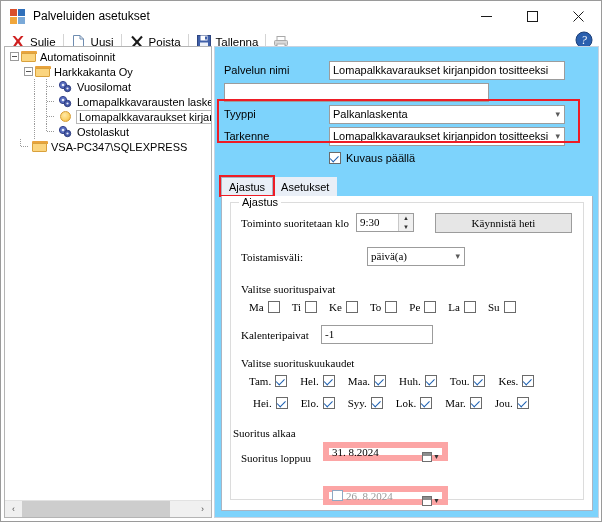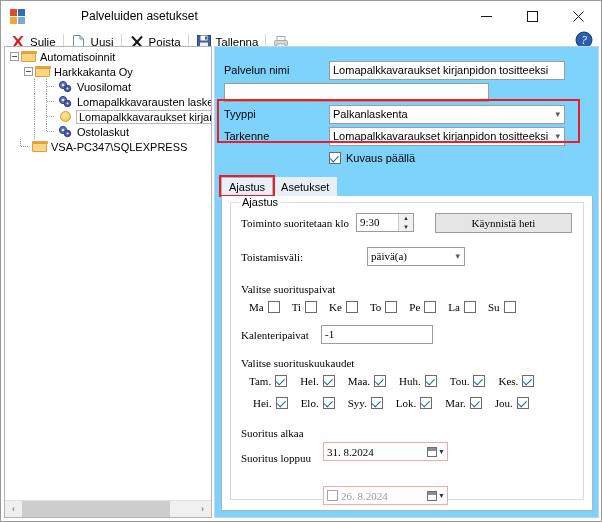--- a/index.html
+++ b/index.html
@@ -18,21 +18,21 @@
     border: 1px solid #9a9a9a;
     background: #ffffff;
     overflow: hidden;
   }
 
   
   .titlebar {
     position: absolute; left: 0; top: 0;
     width: 600px; height: 30px;
     background: #ffffff;
-    display: flex; align-items: center; gap: 48px;
+    display: flex; align-items: center;
   }
   .title-icon {
     width: 16px; height: 16px; margin-left: 9px; margin-right: 7px;
     position: relative;
   }
   .title-icon .q1, .title-icon .q2, .title-icon .q3, .title-icon .q4 {
     position: absolute; width: 7px; height: 7px;
   }
   .title-icon .q1 { left: 0; top: 1px; background: #d94f2b; }
   .title-icon .q2 { left: 8px; top: 1px; background: #2f6fba; }
@@ -313,21 +313,21 @@
   .btn {
     border: 1px solid #9c9c9c;
     background: #e6e6e6;
     font-size: 11px;
     display: flex; align-items: center; justify-content: center;
     color: #000;
   }
 
   .dtp {
     position: relative;
-    border: 1px solid #fca5a5;
+    border: 6px solid #fca5a5;
     background: #fff;
     height: 19px;
     display: flex; align-items: center;
     font-size: 11px;
     padding-left: 3px;
     color: #000;
   }
   .dtp.disabled { color: #9a9a9a; }
   .dtp .dropbtn {
     position: absolute; right: 1px; top: 1px;
@@ -698,21 +698,21 @@
             <span class="ml">Tou.</span>
             <span class="chk checked"></span>
           </span>
           <span class="mitem">
             <span class="ml">Kes.</span>
             <span class="chk checked"></span>
           </span>
         </div>
 
         
-        <span class="abs lbl" style="left:10px; top:224px;">Suoritus alkaa</span>
+        <span class="abs lbl" style="left:2px; top:224px;">Suoritus alkaa</span>
         <span class="abs dtp" style="left:92px; top:220px; width:125px;">
           <span>31.  8.2024</span>
           <span class="dropbtn">
             <span class="cal-glyph"></span>
             <span class="tri">▼</span>
           </span>
         </span>
 
         
         <span class="abs lbl" style="left:10px; top:249px;">Suoritus loppuu</span>

